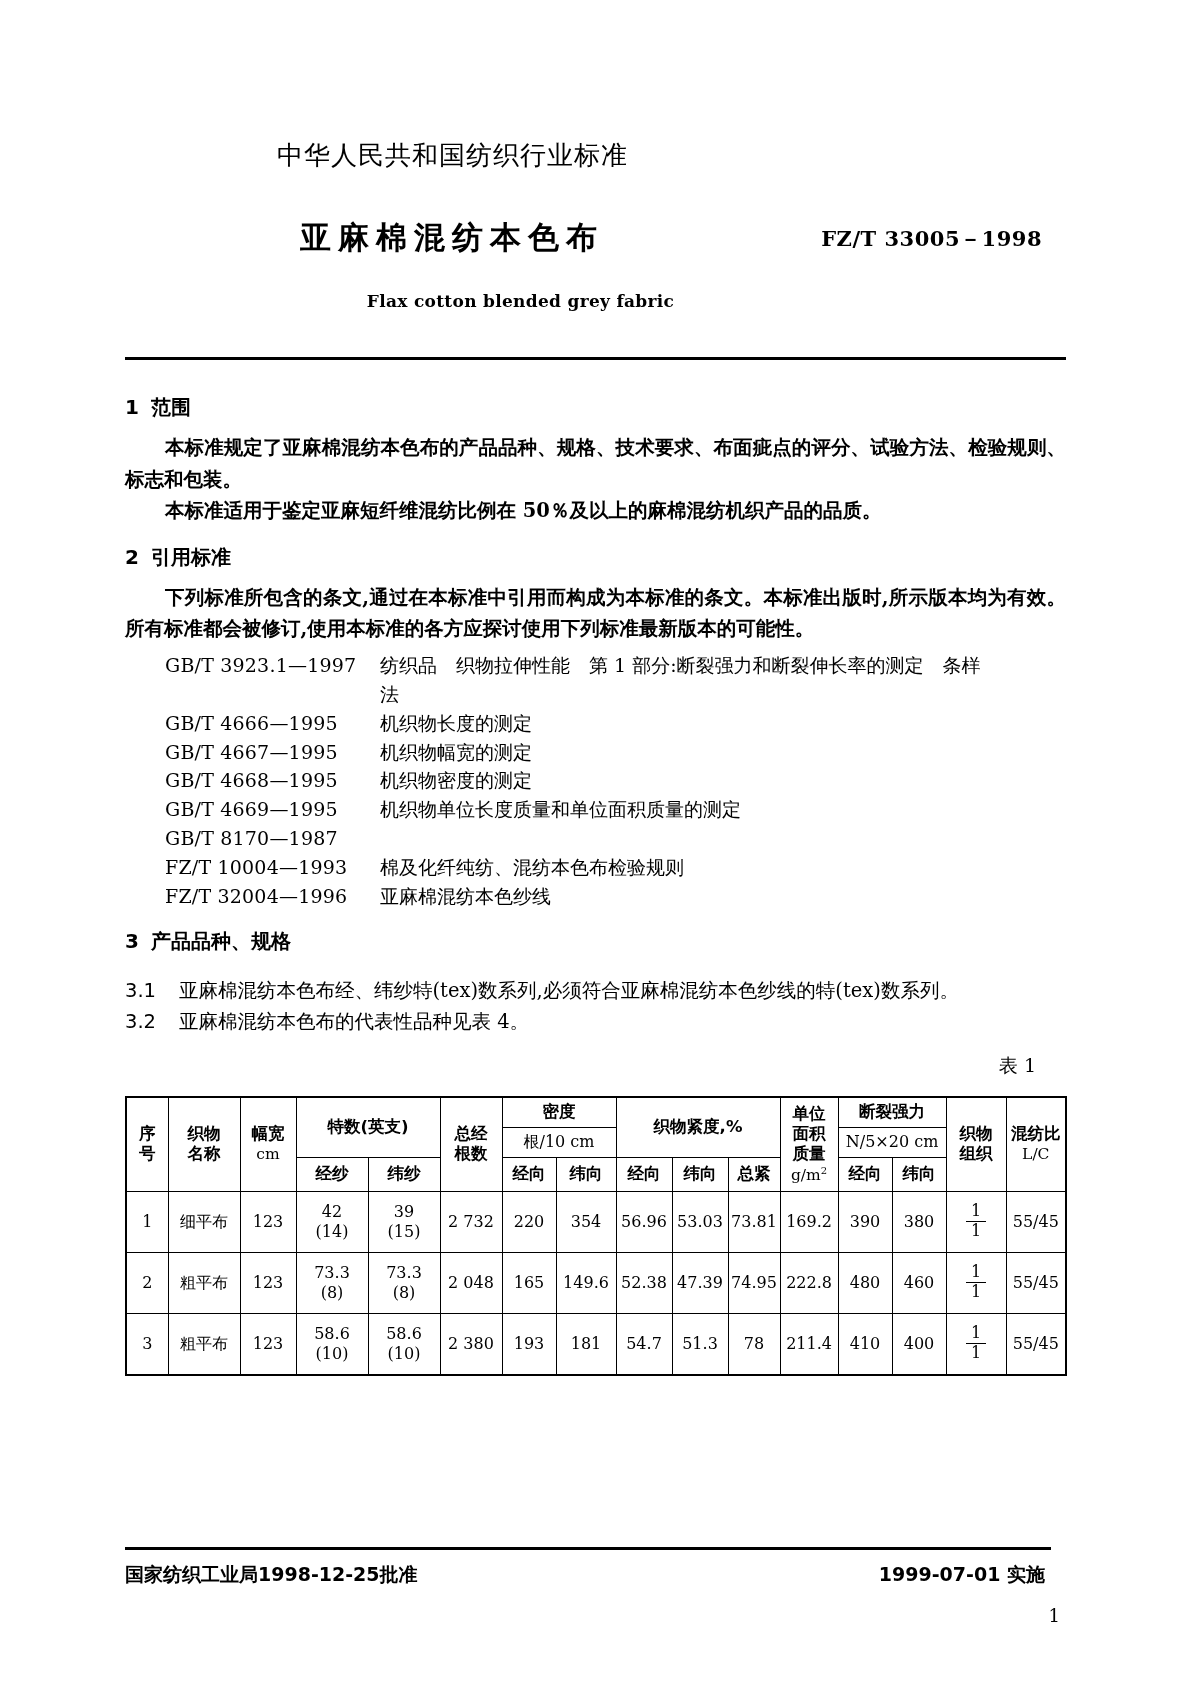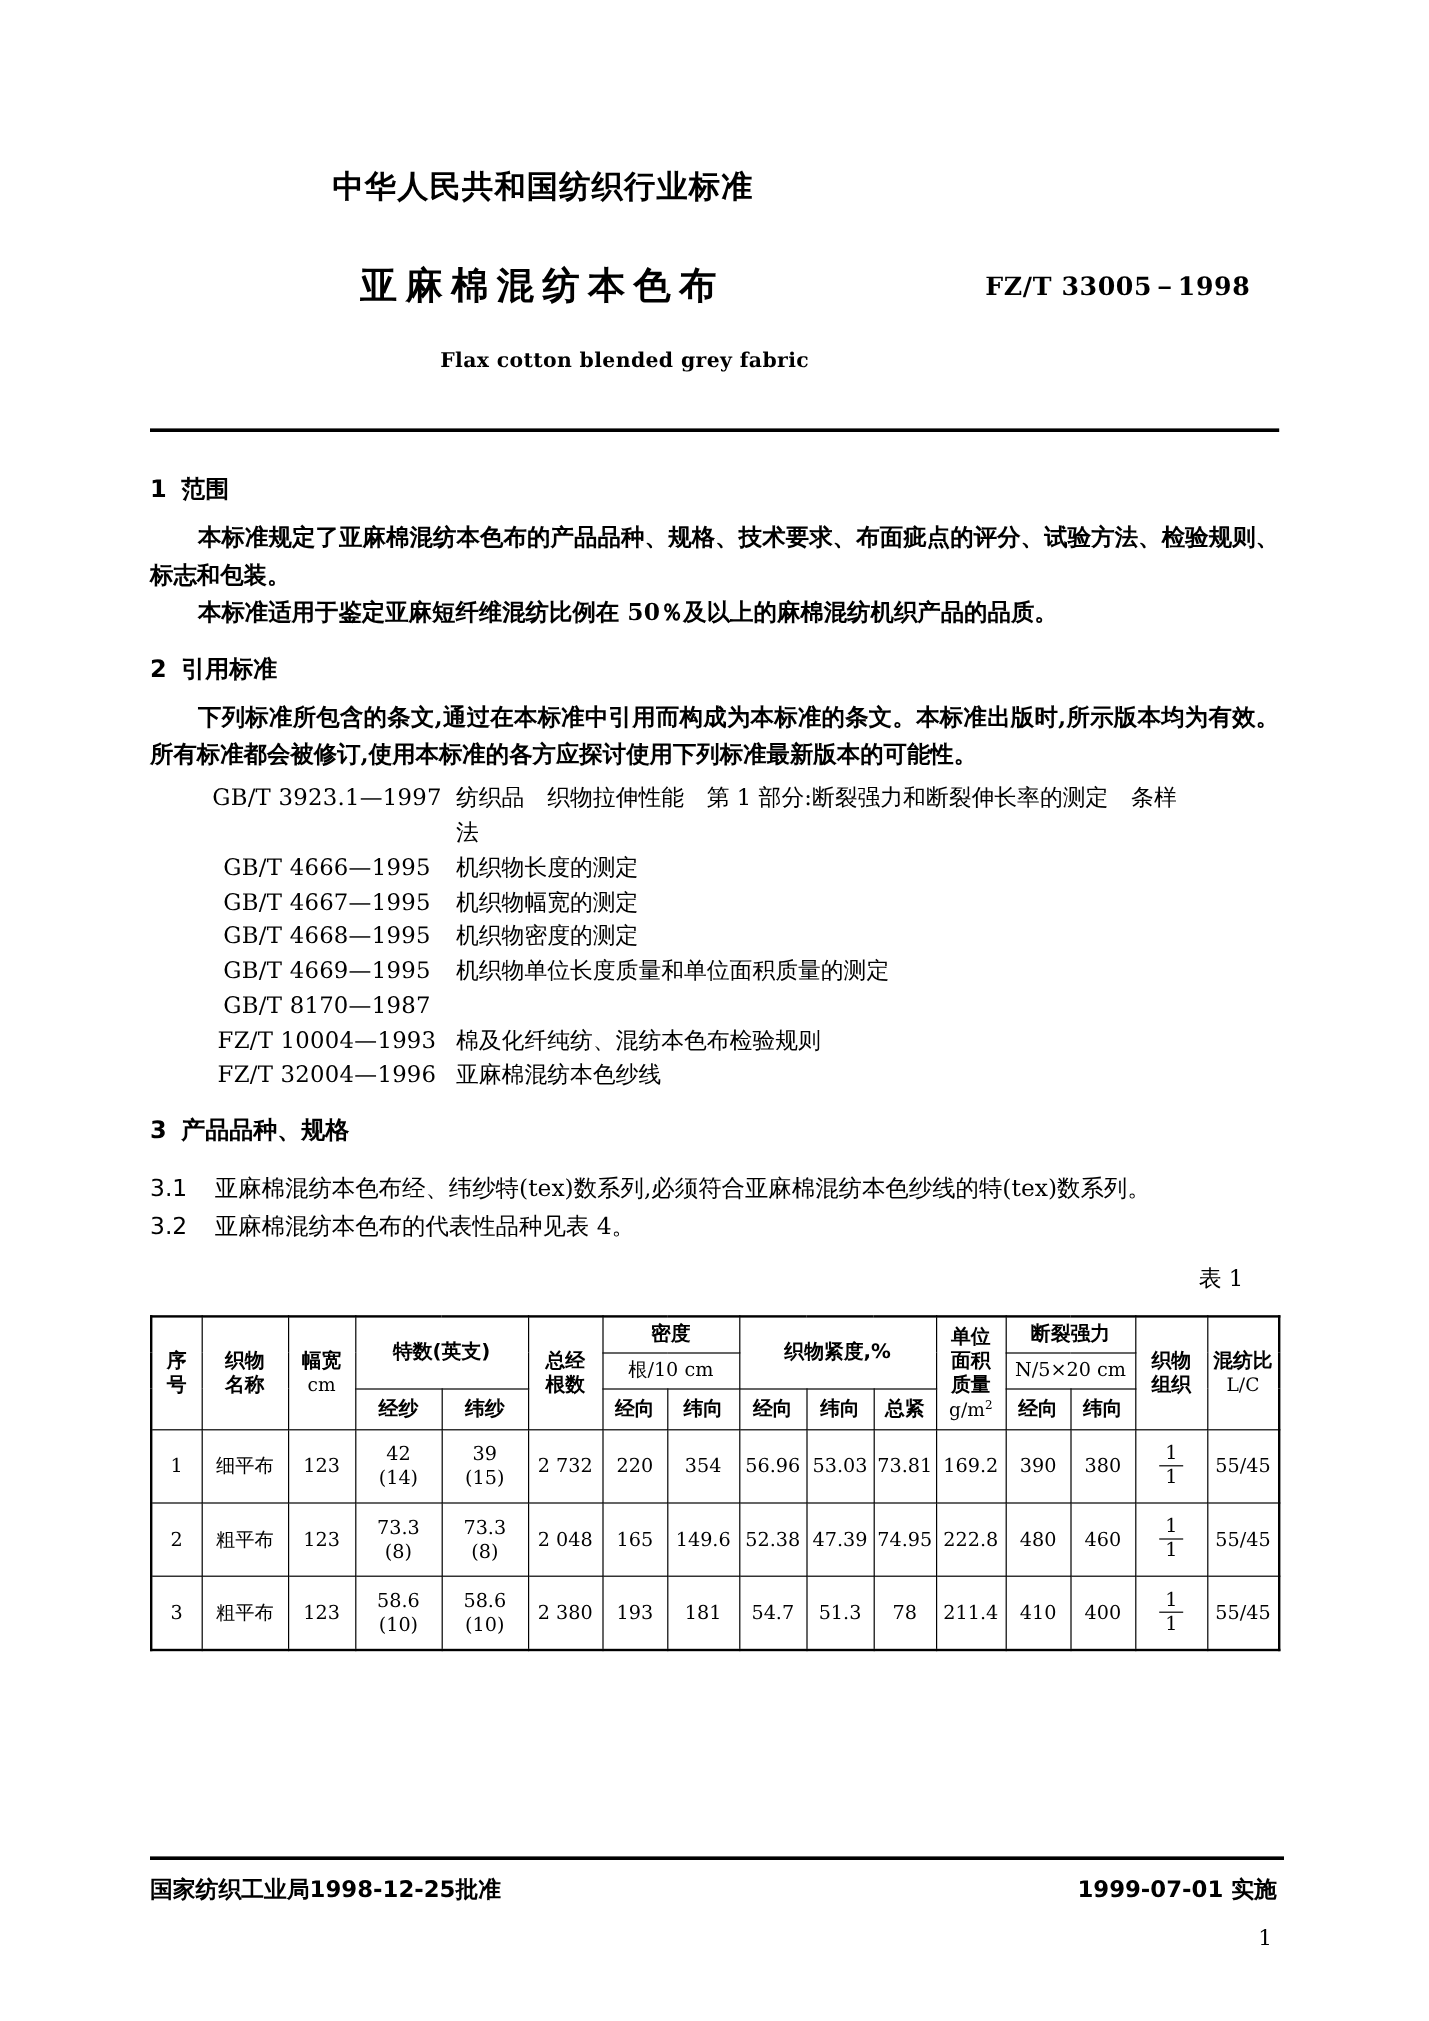--- a/index.html
+++ b/index.html
@@ -20,21 +20,21 @@
     box-sizing: border-box;
     padding: 0 125px;
   }
 
   
   .masthead {
     padding-top: 138px;
   }
   .org-line {
     font-family: "DejaVu Sans", "Liberation Sans", sans-serif;
-    font-weight: bold;
+    font-weight: normal;
     font-size: 26px;
     letter-spacing: 1px;
     margin-left: 152px;
   }
   .title-row {
     position: relative;
     margin-top: 44px;
     height: 44px;
   }
   .doc-title {
@@ -111,21 +111,20 @@
   }
   .ref-item {
     display: flex;
     line-height: 1.52;
     padding-left: 40px;
   }
   .ref-code {
     flex: 0 0 215px;
     white-space: nowrap;
     letter-spacing: 0.2px;
-    text-align: center;
   }
   .ref-name {
     flex: 1 1 auto;
   }
   .ref-cont {
     padding-left: 255px;
     line-height: 1.52;
   }
 
   
@@ -216,21 +215,21 @@
   }
   .frac .d {
     display: block;
     padding-top: 1px;
   }
 
   
   .footer {
     position: absolute;
     left: 125px;
-    right: 121px;
+    right: 140px;
     bottom: 96px;
   }
   .rule-bottom {
     border-top: 3px solid #000;
     margin-bottom: 12px;
   }
   .footer-row {
     display: flex;
     justify-content: space-between;
     align-items: baseline;

